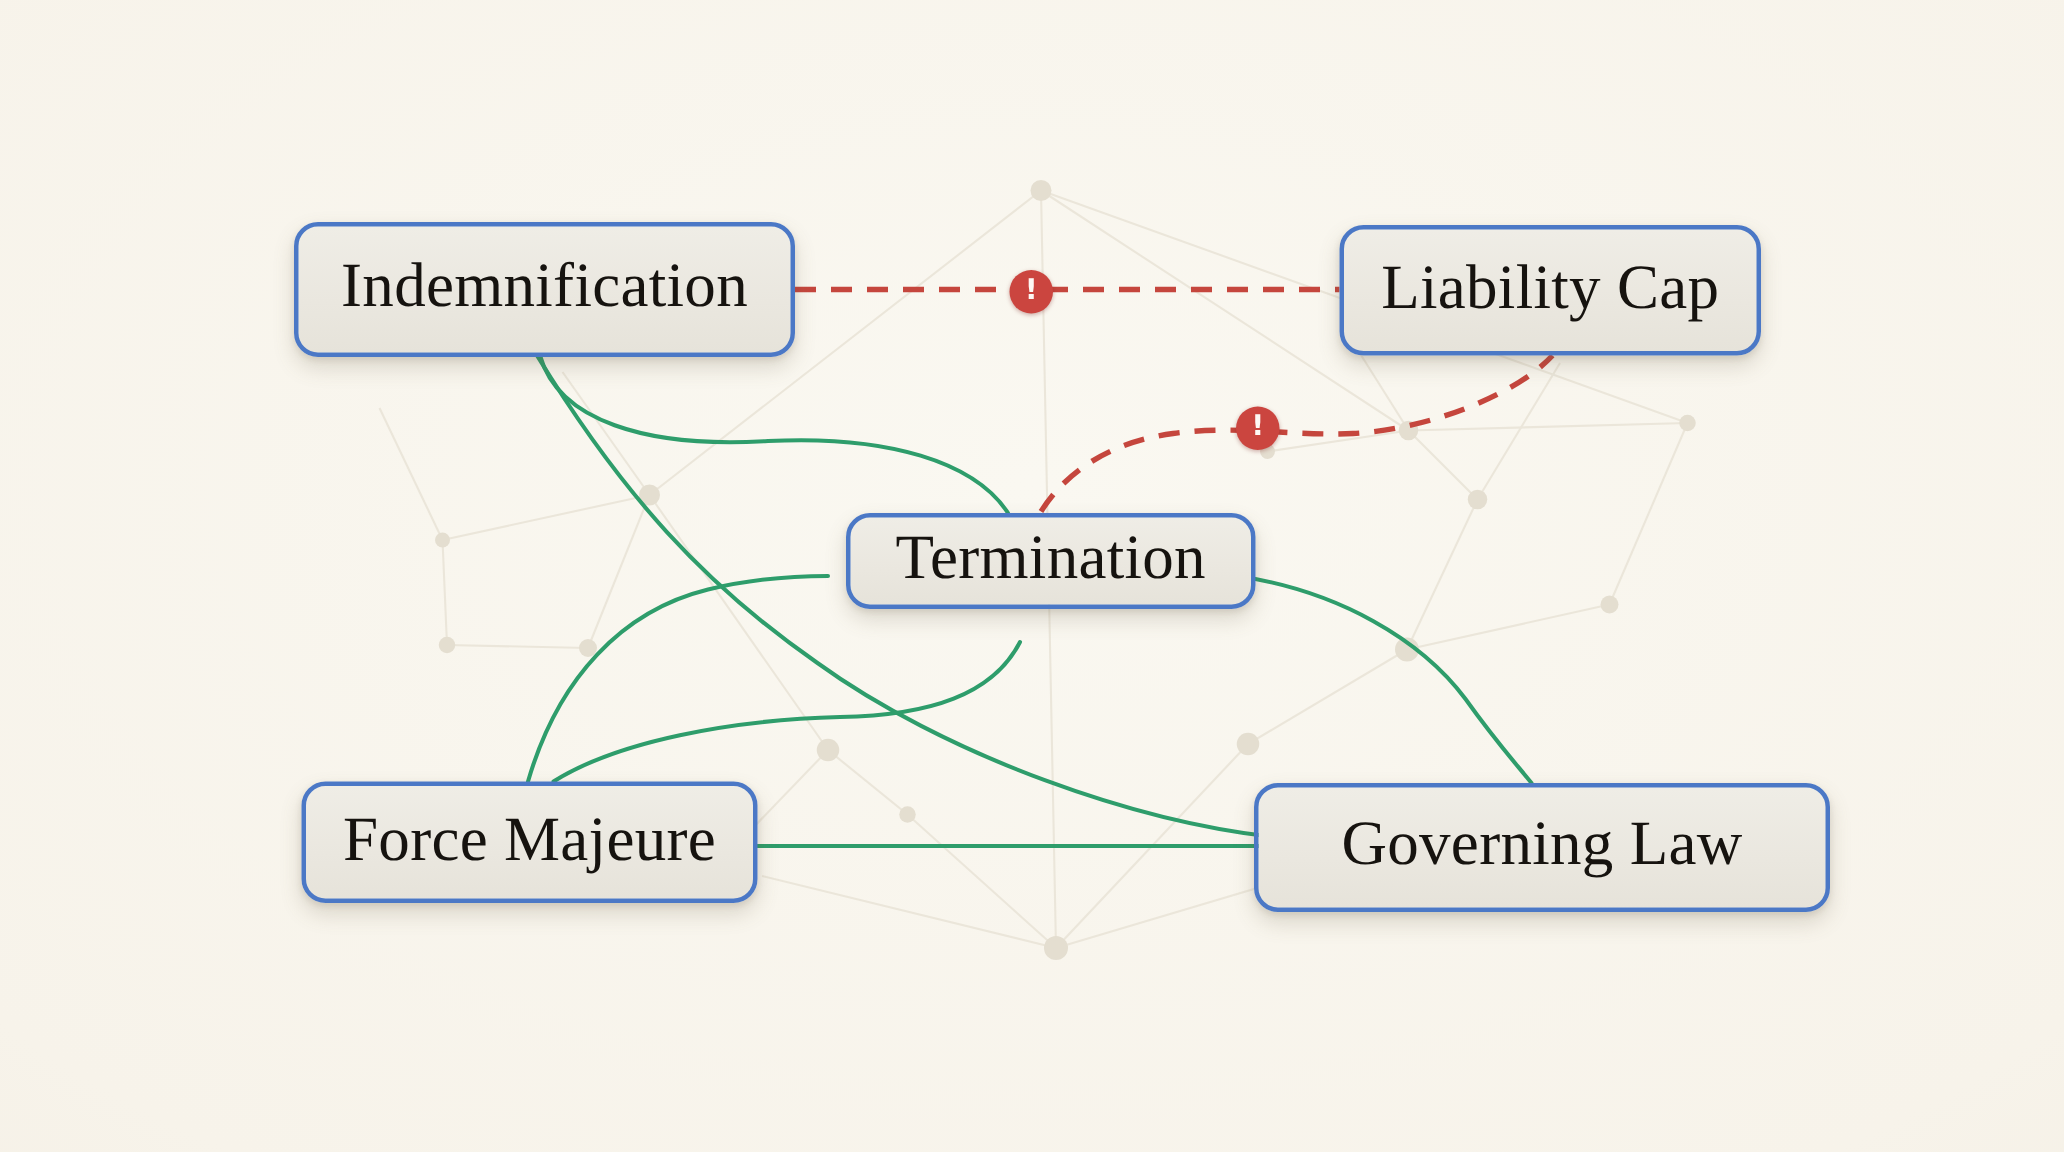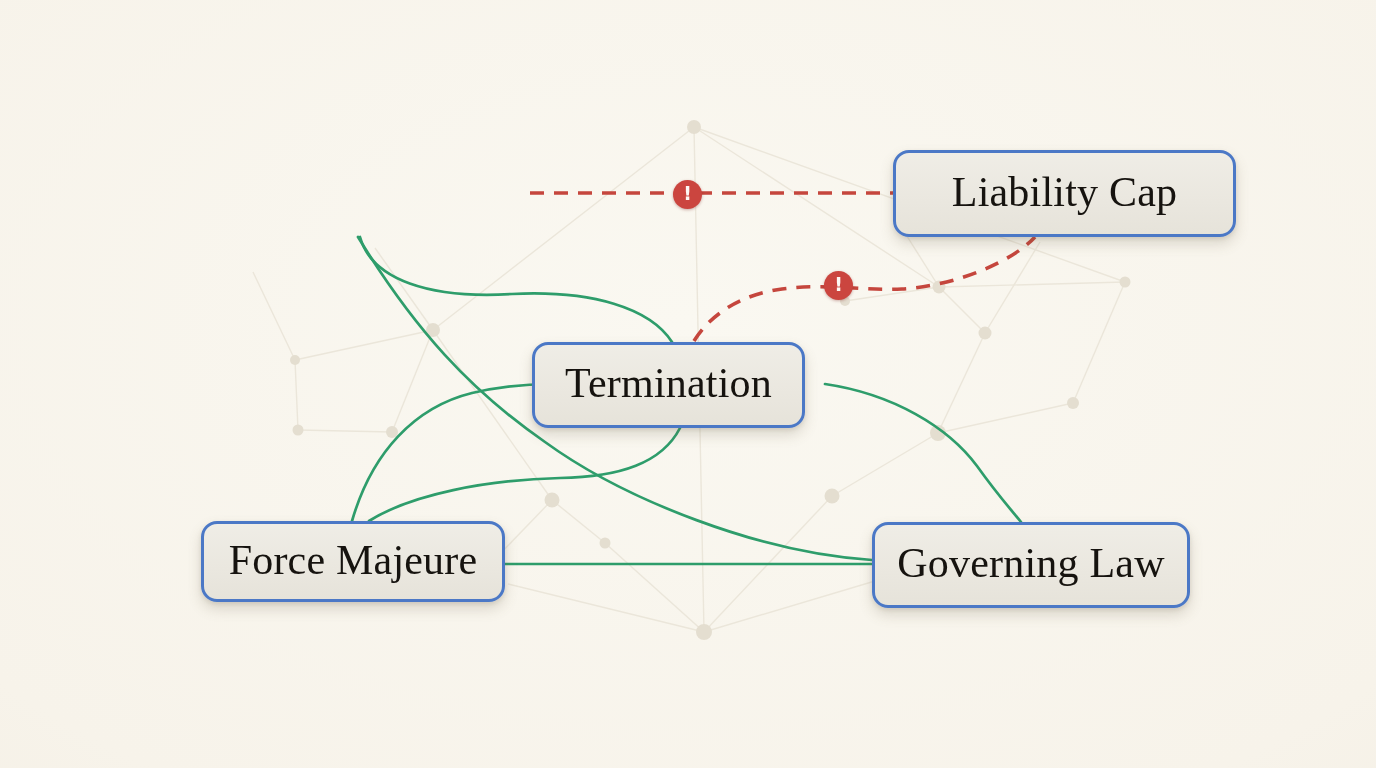--- a/index.html
+++ b/index.html
@@ -121,34 +121,37 @@
       <path class="edge-green" d="M505 564 L872 564"></path>
       <path class="edge-green" d="M825 384 C893 394, 948 427, 977 466 C997 494, 1008 506, 1021 522"></path>
     </g>
 
     <g>
       <path class="edge-conflict" d="M530 193 L893 193"></path>
       <path class="edge-conflict" d="M694 341 C712 312, 744 294, 782 289 C825 283, 862 291, 902 289 C955 286, 1012 262, 1035 237"></path>
     </g>
   </svg>
 
+  <div class="node" style="left:196px;top:148px;width:334px;height:90px;">
+    <span class="node-label">Indemnification</span>
+  </div>
 
-  <div class="node" style="left:893px;top:150px;width:343px;height:87px;">
+  <div class="node" style="left:893px;top:150px;width:281px;height:87px;">
     <span class="node-label">Liability Cap</span>
   </div>
 
-  <div class="node" style="left:532px;top:342px;width:273px;height:86px;">
+  <div class="node" style="left:564px;top:342px;width:273px;height:64px;">
     <span class="node-label">Termination</span>
   </div>
 
   <div class="node" style="left:201px;top:521px;width:304px;height:81px;">
     <span class="node-label">Force Majeure</span>
   </div>
 
-  <div class="node" style="left:872px;top:522px;width:318px;height:86px;text-align:right;">
+  <div class="node" style="left:836px;top:522px;width:384px;height:86px;text-align:right;">
     <span class="node-label">Governing Law</span>
   </div>
 
   <div class="warning-badge" style="left:673px;top:180px;">
     <span>!</span>
   </div>
 
   <div class="warning-badge" style="left:824px;top:271px;">
     <span>!</span>
   </div>

